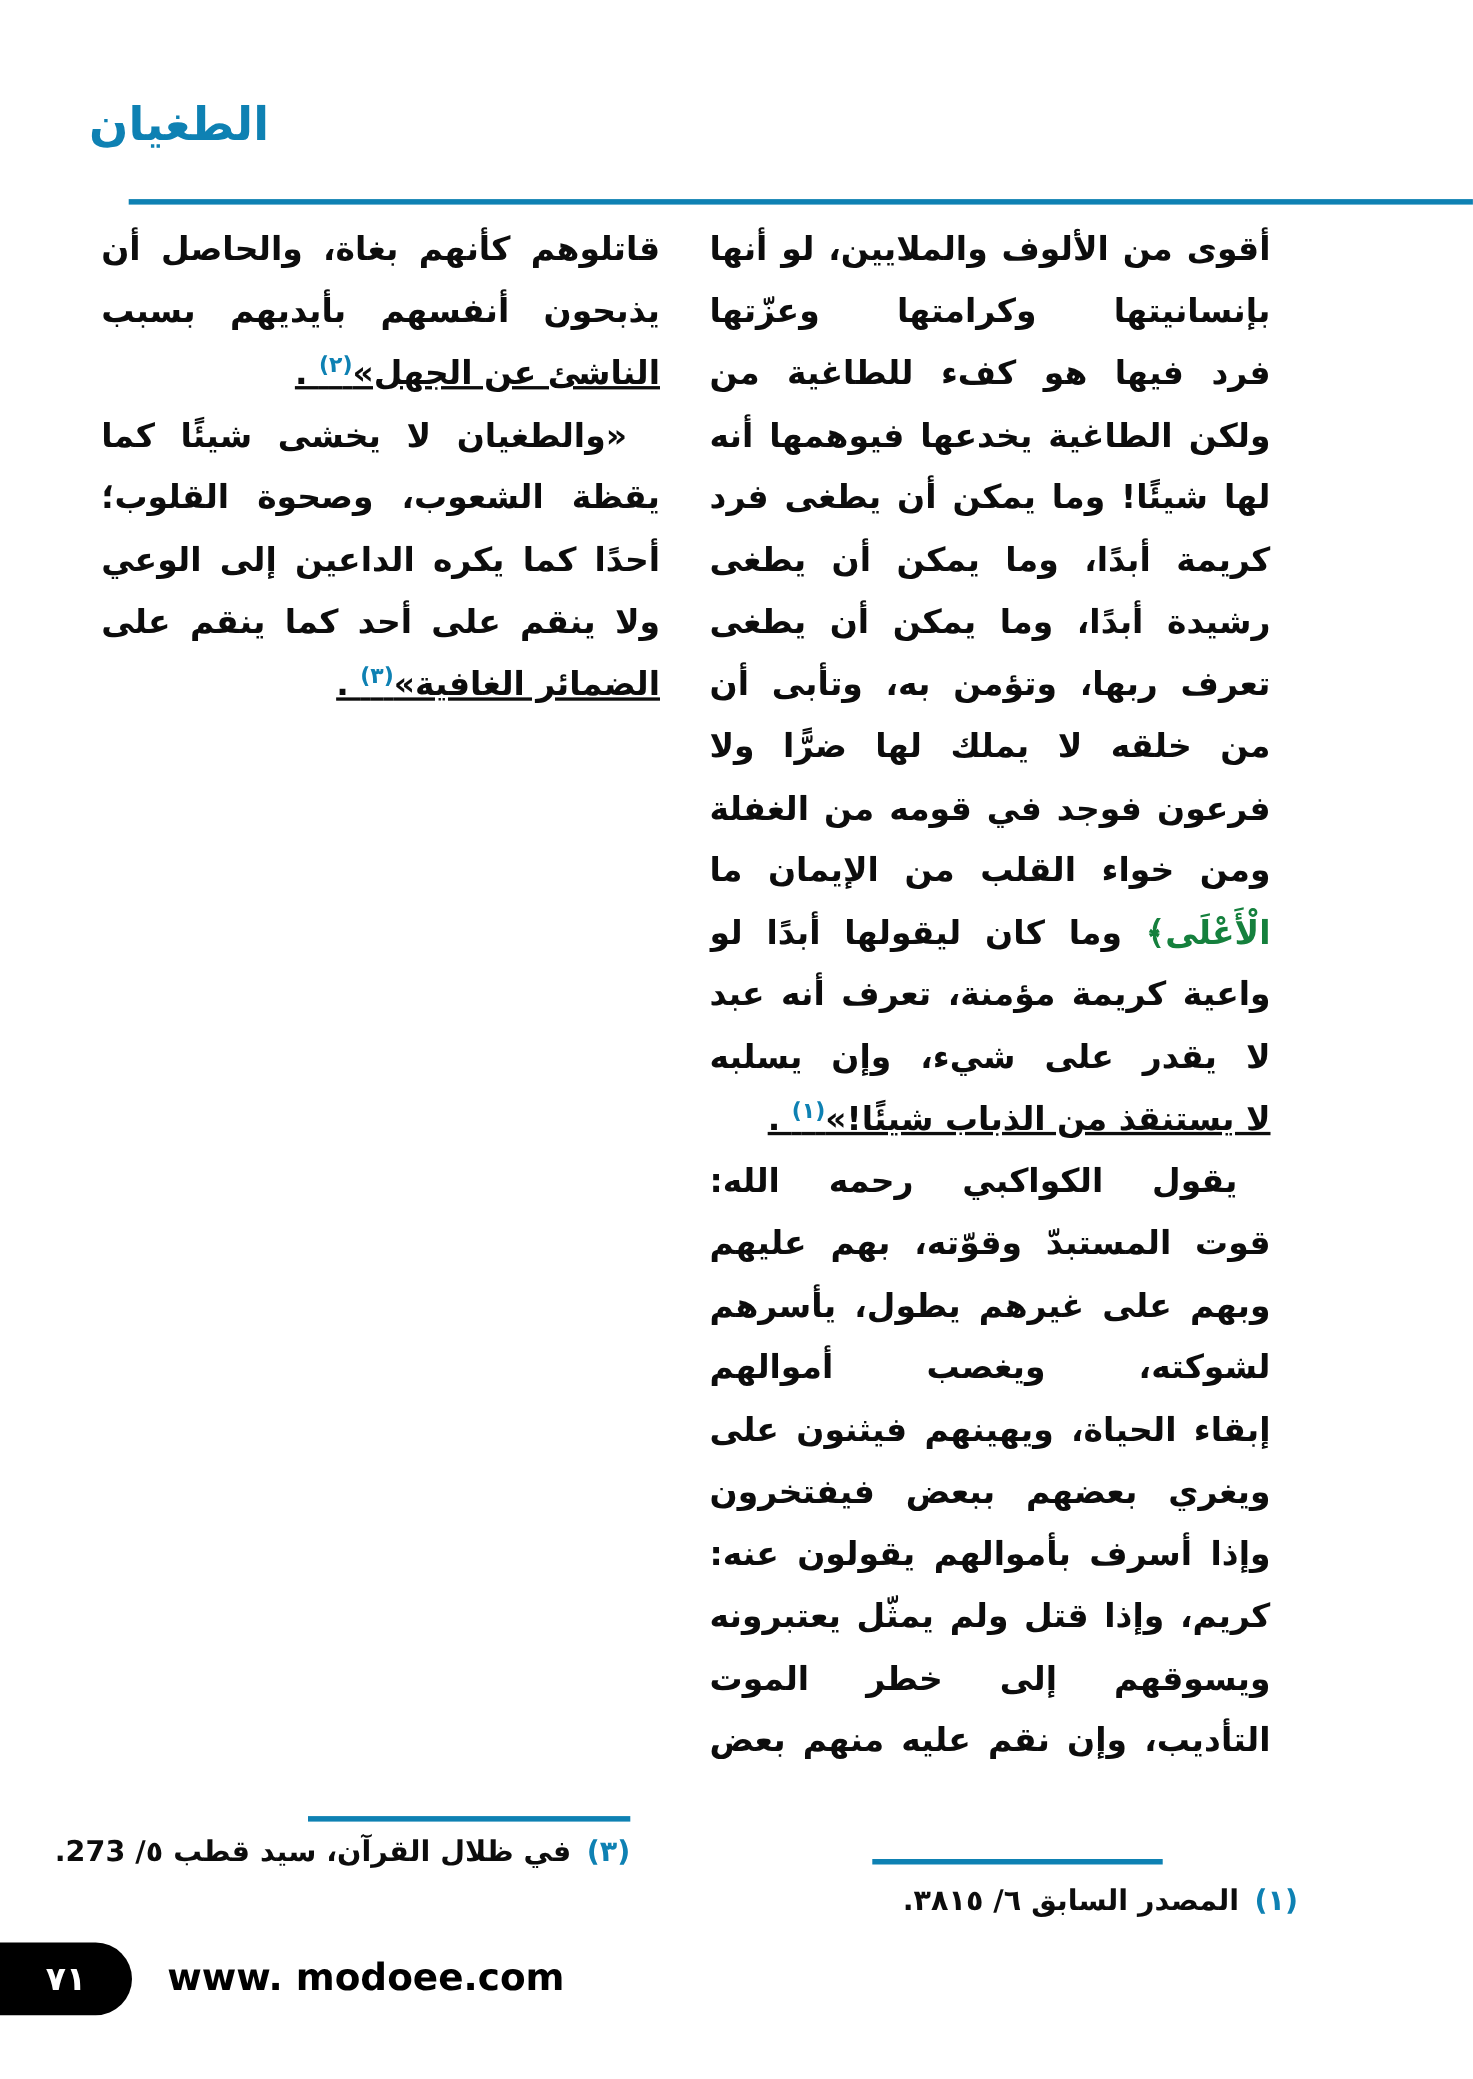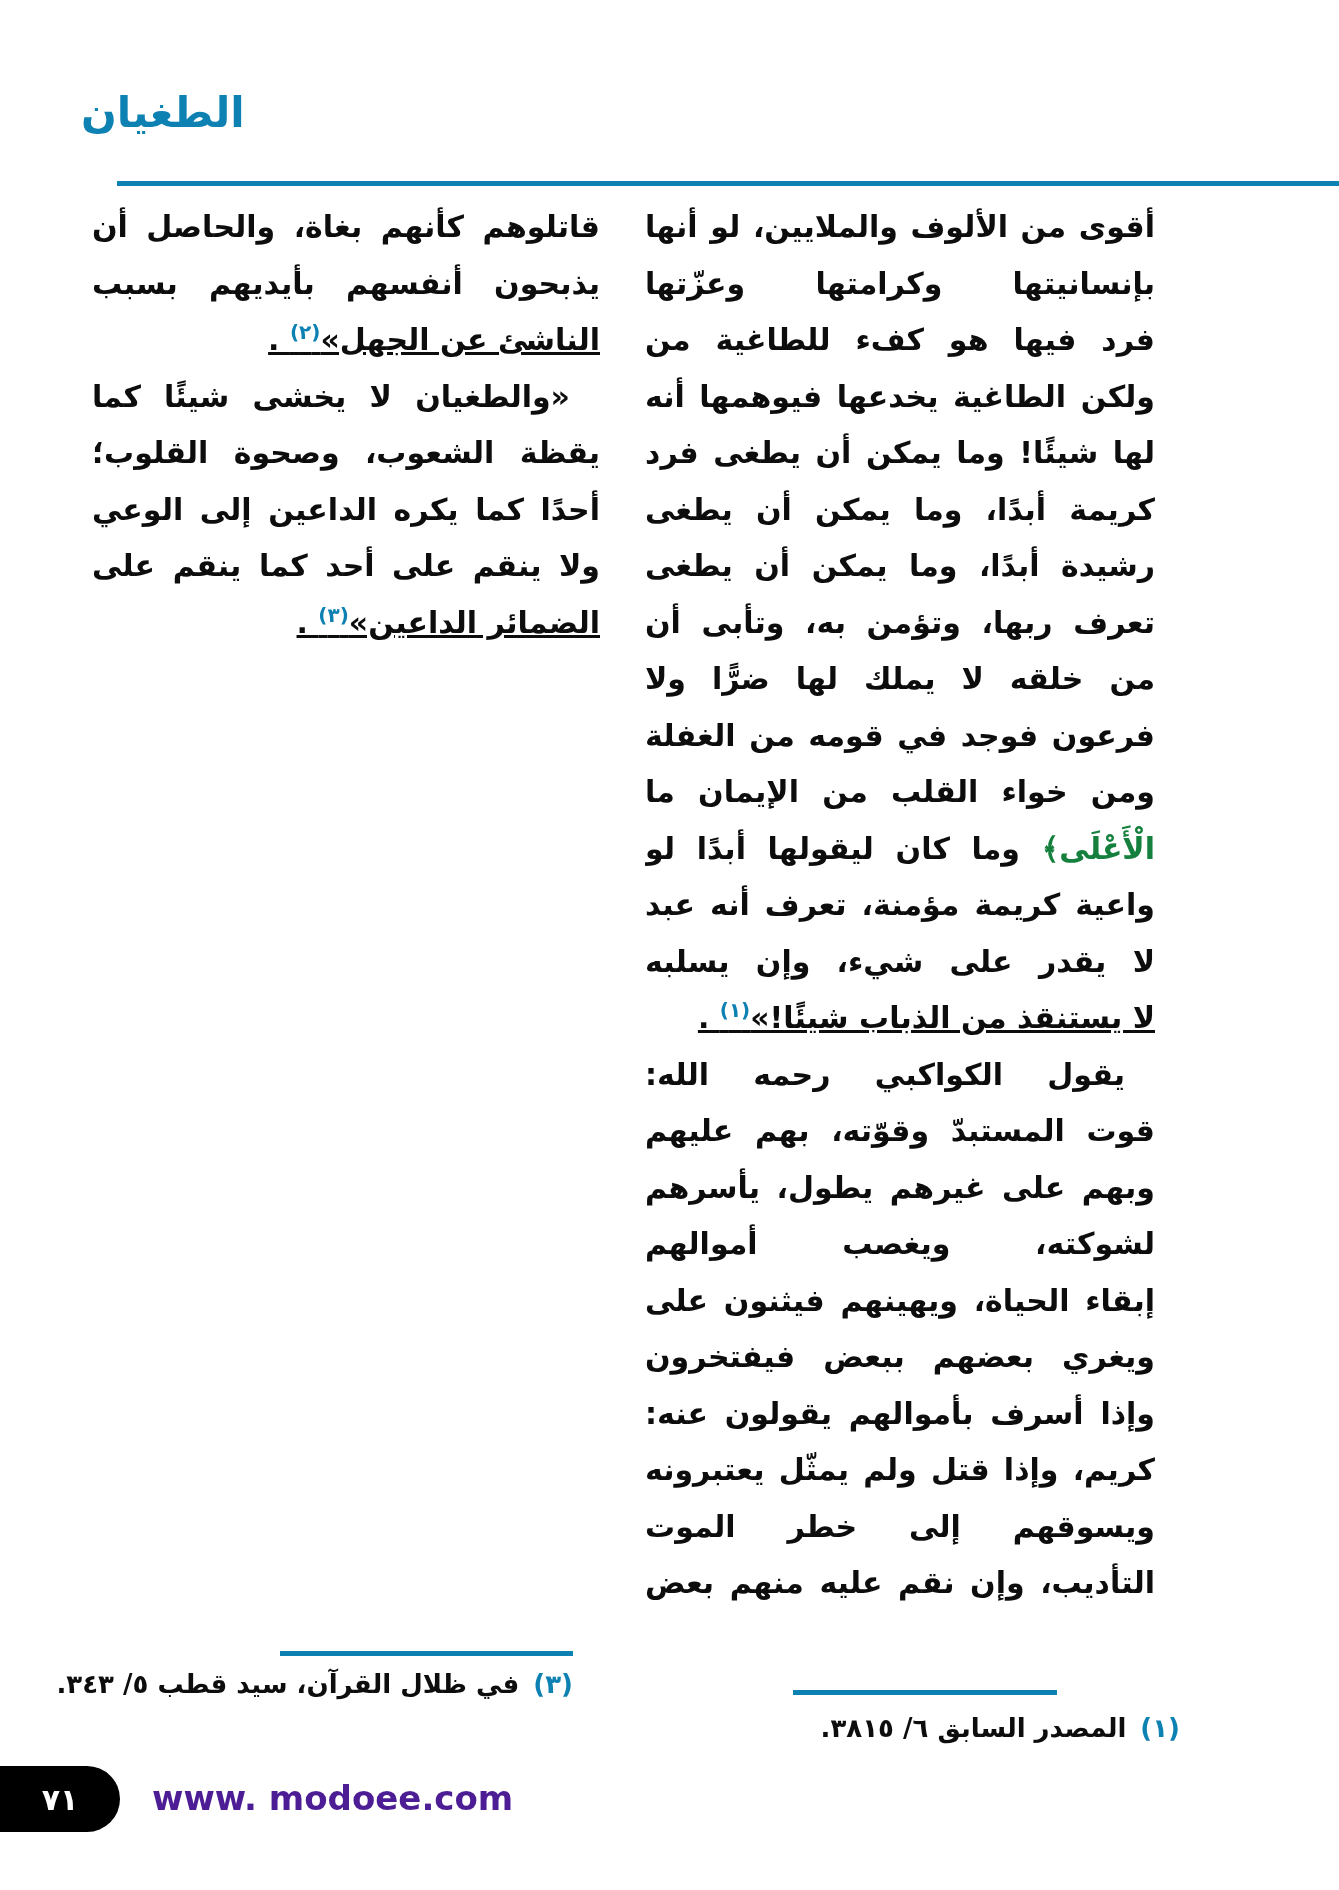--- a/index.html
+++ b/index.html
@@ -29,21 +29,21 @@
   .fn-right{right:159px;top:1706px;}
   .fn-left{right:766px;top:1662px;}
   .fn-line{line-height:45px;white-space:nowrap;}
   .fn-marker{color:#0e81b3;margin-left:14px;}
 
   .page-pill{position:absolute;left:0;top:1766px;width:120px;height:66px;
              background:#000000;border-radius:0 33px 33px 0;
              display:flex;align-items:center;justify-content:center;}
   .page-num{color:#ffffff;font-size:30px;font-weight:bold;}
   .website{position:absolute;left:152px;top:1778px;font-size:34px;font-weight:bold;
-           color:#4c1d95;font-family:"DejaVu Sans","Liberation Sans",sans-serif;}
+           color:#000000;font-family:"DejaVu Sans","Liberation Sans",sans-serif;}
 </style>
 </head>
 <body>
 
 <div class="page-title">الطغيان</div>
 <div class="header-rule"></div>
 
 <div class="column col-right">
     <div class="line justify"><span>أقوى من الألوف والملايين، لو أنها شعرت</span></div>
     <div class="line justify"><span>بإنسانيتها وكرامتها وعزّتها وحريتها، وكل</span></div>
@@ -72,28 +72,28 @@
     <div class="line justify"><span>التأديب، وإن نقم عليه منهم بعض الأباة،</span></div>
   </div>
 <div class="column col-left">
     <div class="line justify"><span>قاتلوهم كأنهم بغاة، والحاصل أن العوام</span></div>
     <div class="line justify"><span>يذبحون أنفسهم بأيديهم بسبب الخوف</span></div>
     <div class="line right"><span>الناشئ عن الجهل»</span><span class="seg-ref">(٢)</span><span> .</span></div>
     <div class="line justify indent"><span>«والطغيان لا يخشى شيئًا كما يخشى</span></div>
     <div class="line justify"><span>يقظة الشعوب، وصحوة القلوب؛ ولا يكره</span></div>
     <div class="line justify"><span>أحدًا كما يكره الداعين إلى الوعي واليقظة؛</span></div>
     <div class="line justify"><span>ولا ينقم على أحد كما ينقم على من يهزون</span></div>
-    <div class="line right"><span>الضمائر الداعين»</span><span class="seg-ref">(٣)</span><span> .</span></div>
+    <div class="line right"><span>الضمائر الغافية»</span><span class="seg-ref">(٣)</span><span> .</span></div>
   </div>
 
 <div class="fn-rule fn-rule-right"></div>
 <div class="fn-rule fn-rule-left"></div>
 <div class="footnotes fn-right">
     <div class="fn-line"><span class="fn-marker">(١)</span><span>المصدر السابق ٦/ ٣٨١٥.</span></div>
   </div>
 <div class="footnotes fn-left">
-    <div class="fn-line"><span class="fn-marker">(٣)</span><span>في ظلال القرآن، سيد قطب ٥/ ٣٤٣.</span></div>
+    <div class="fn-line"><span class="fn-marker">(٣)</span><span>في ظلال القرآن، سيد قطب ٥/ 273.</span></div>
   </div>
 
 <div class="page-pill">
   <span class="page-num">٧١</span>
 </div>
 <div class="website">www. modoee.com</div>
 
 </body></html>

